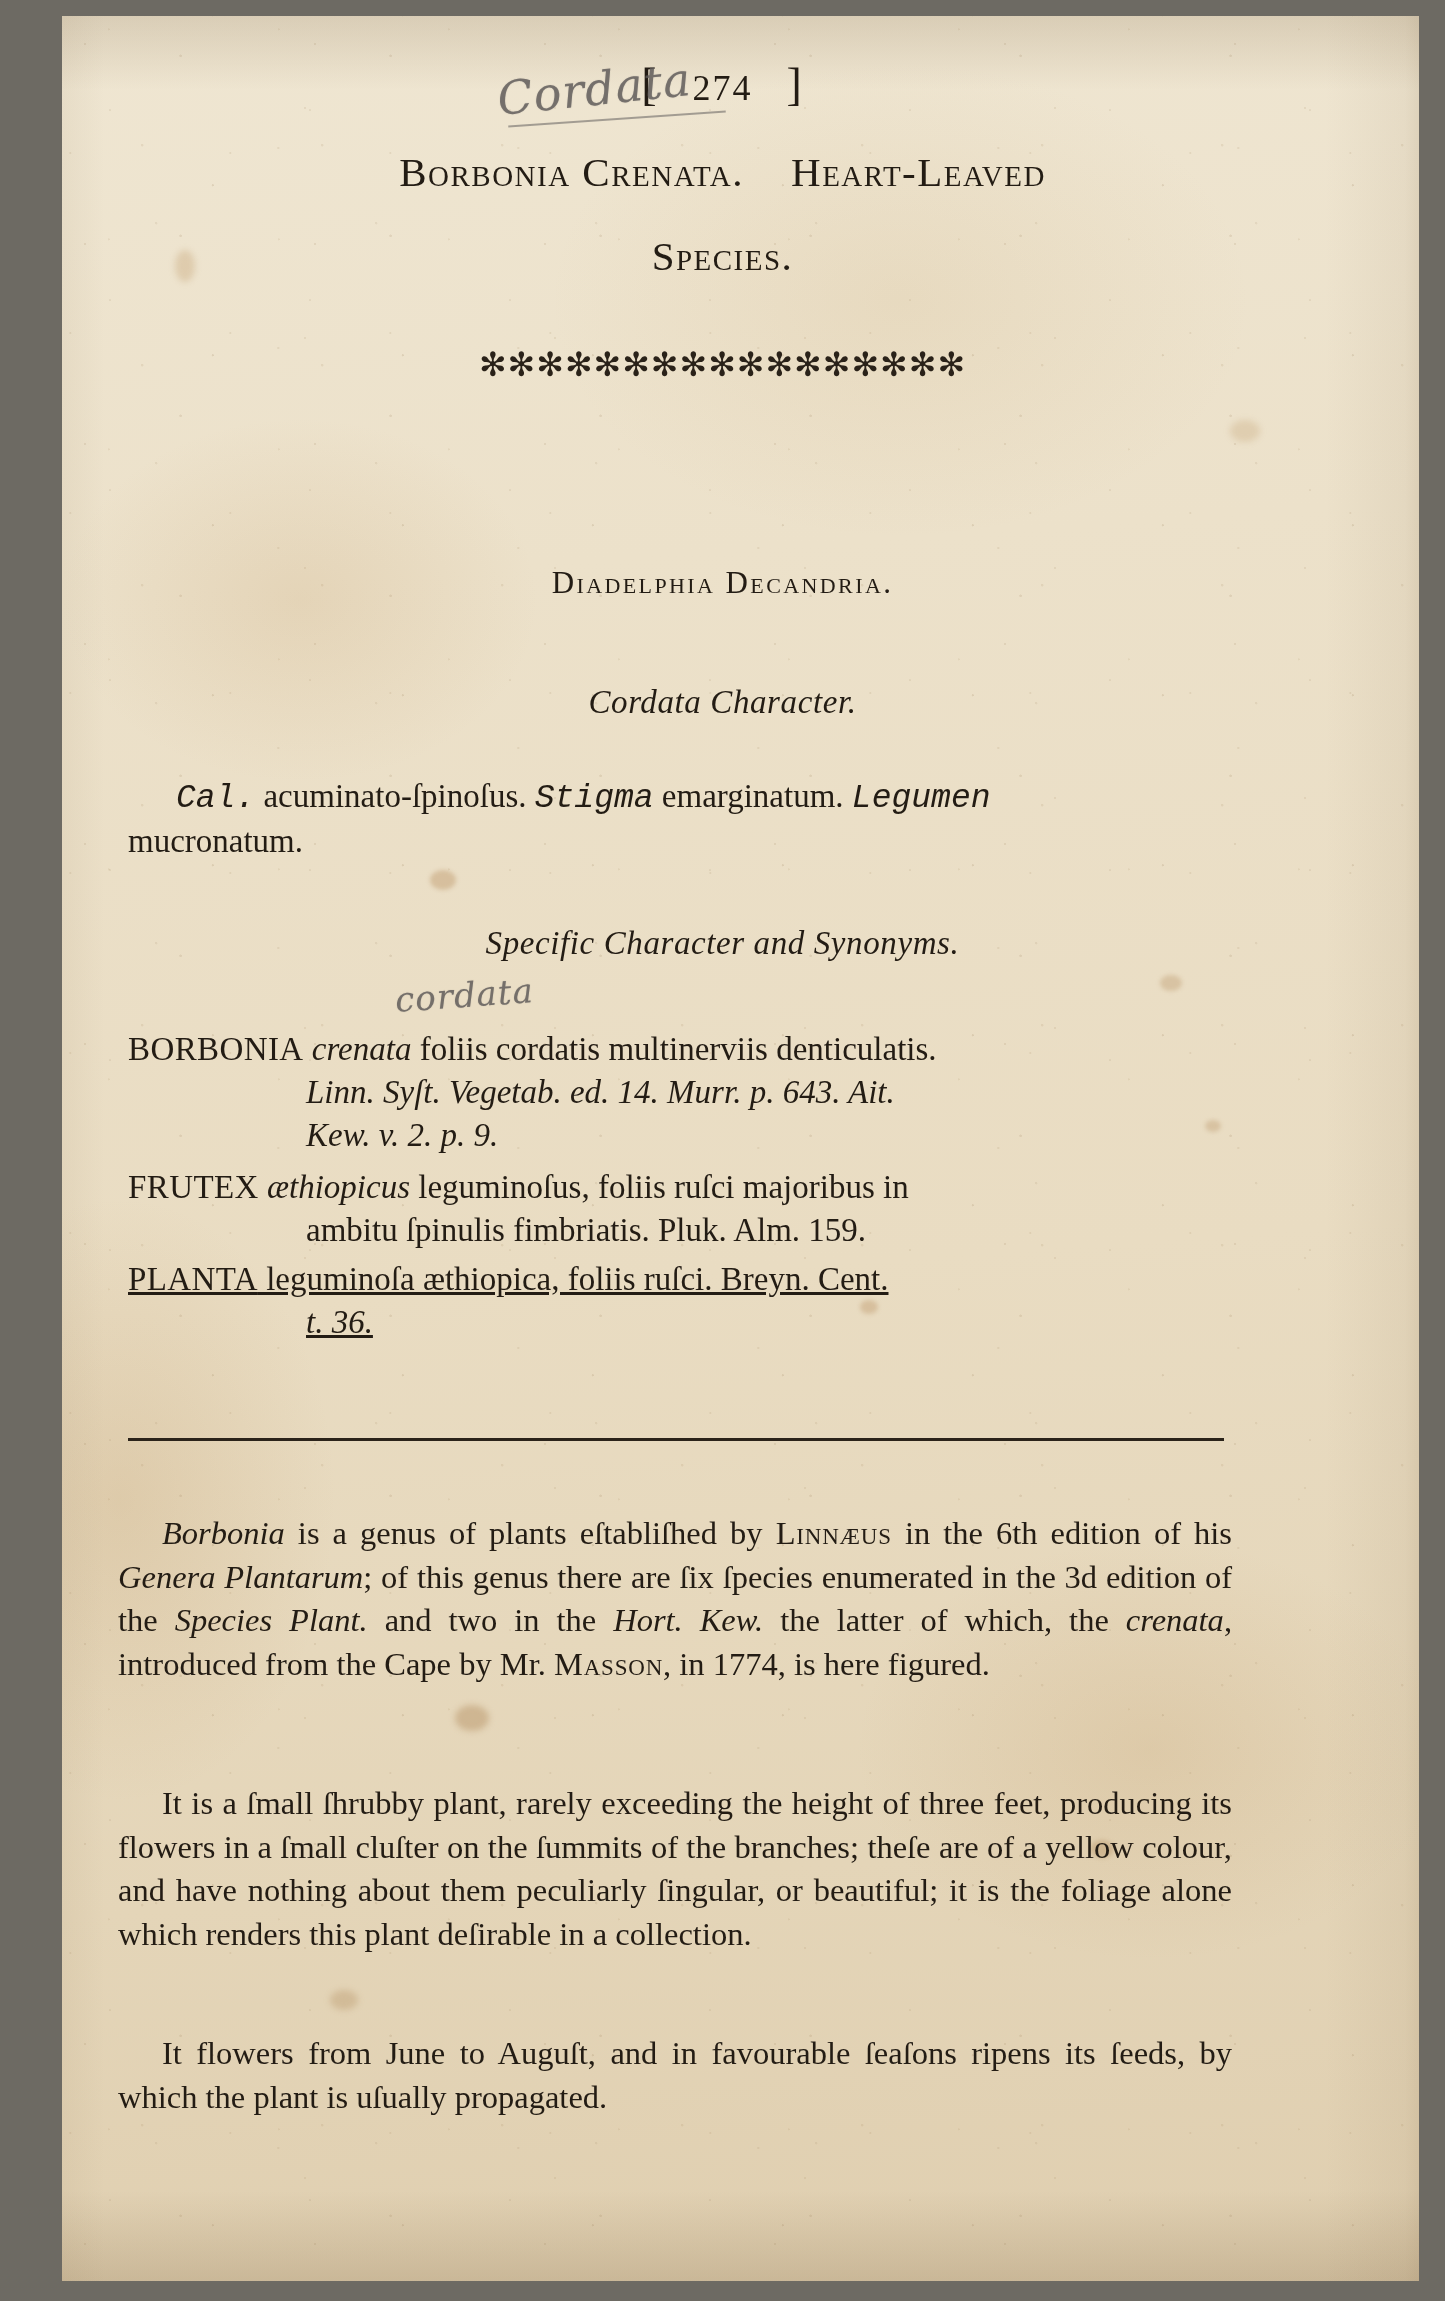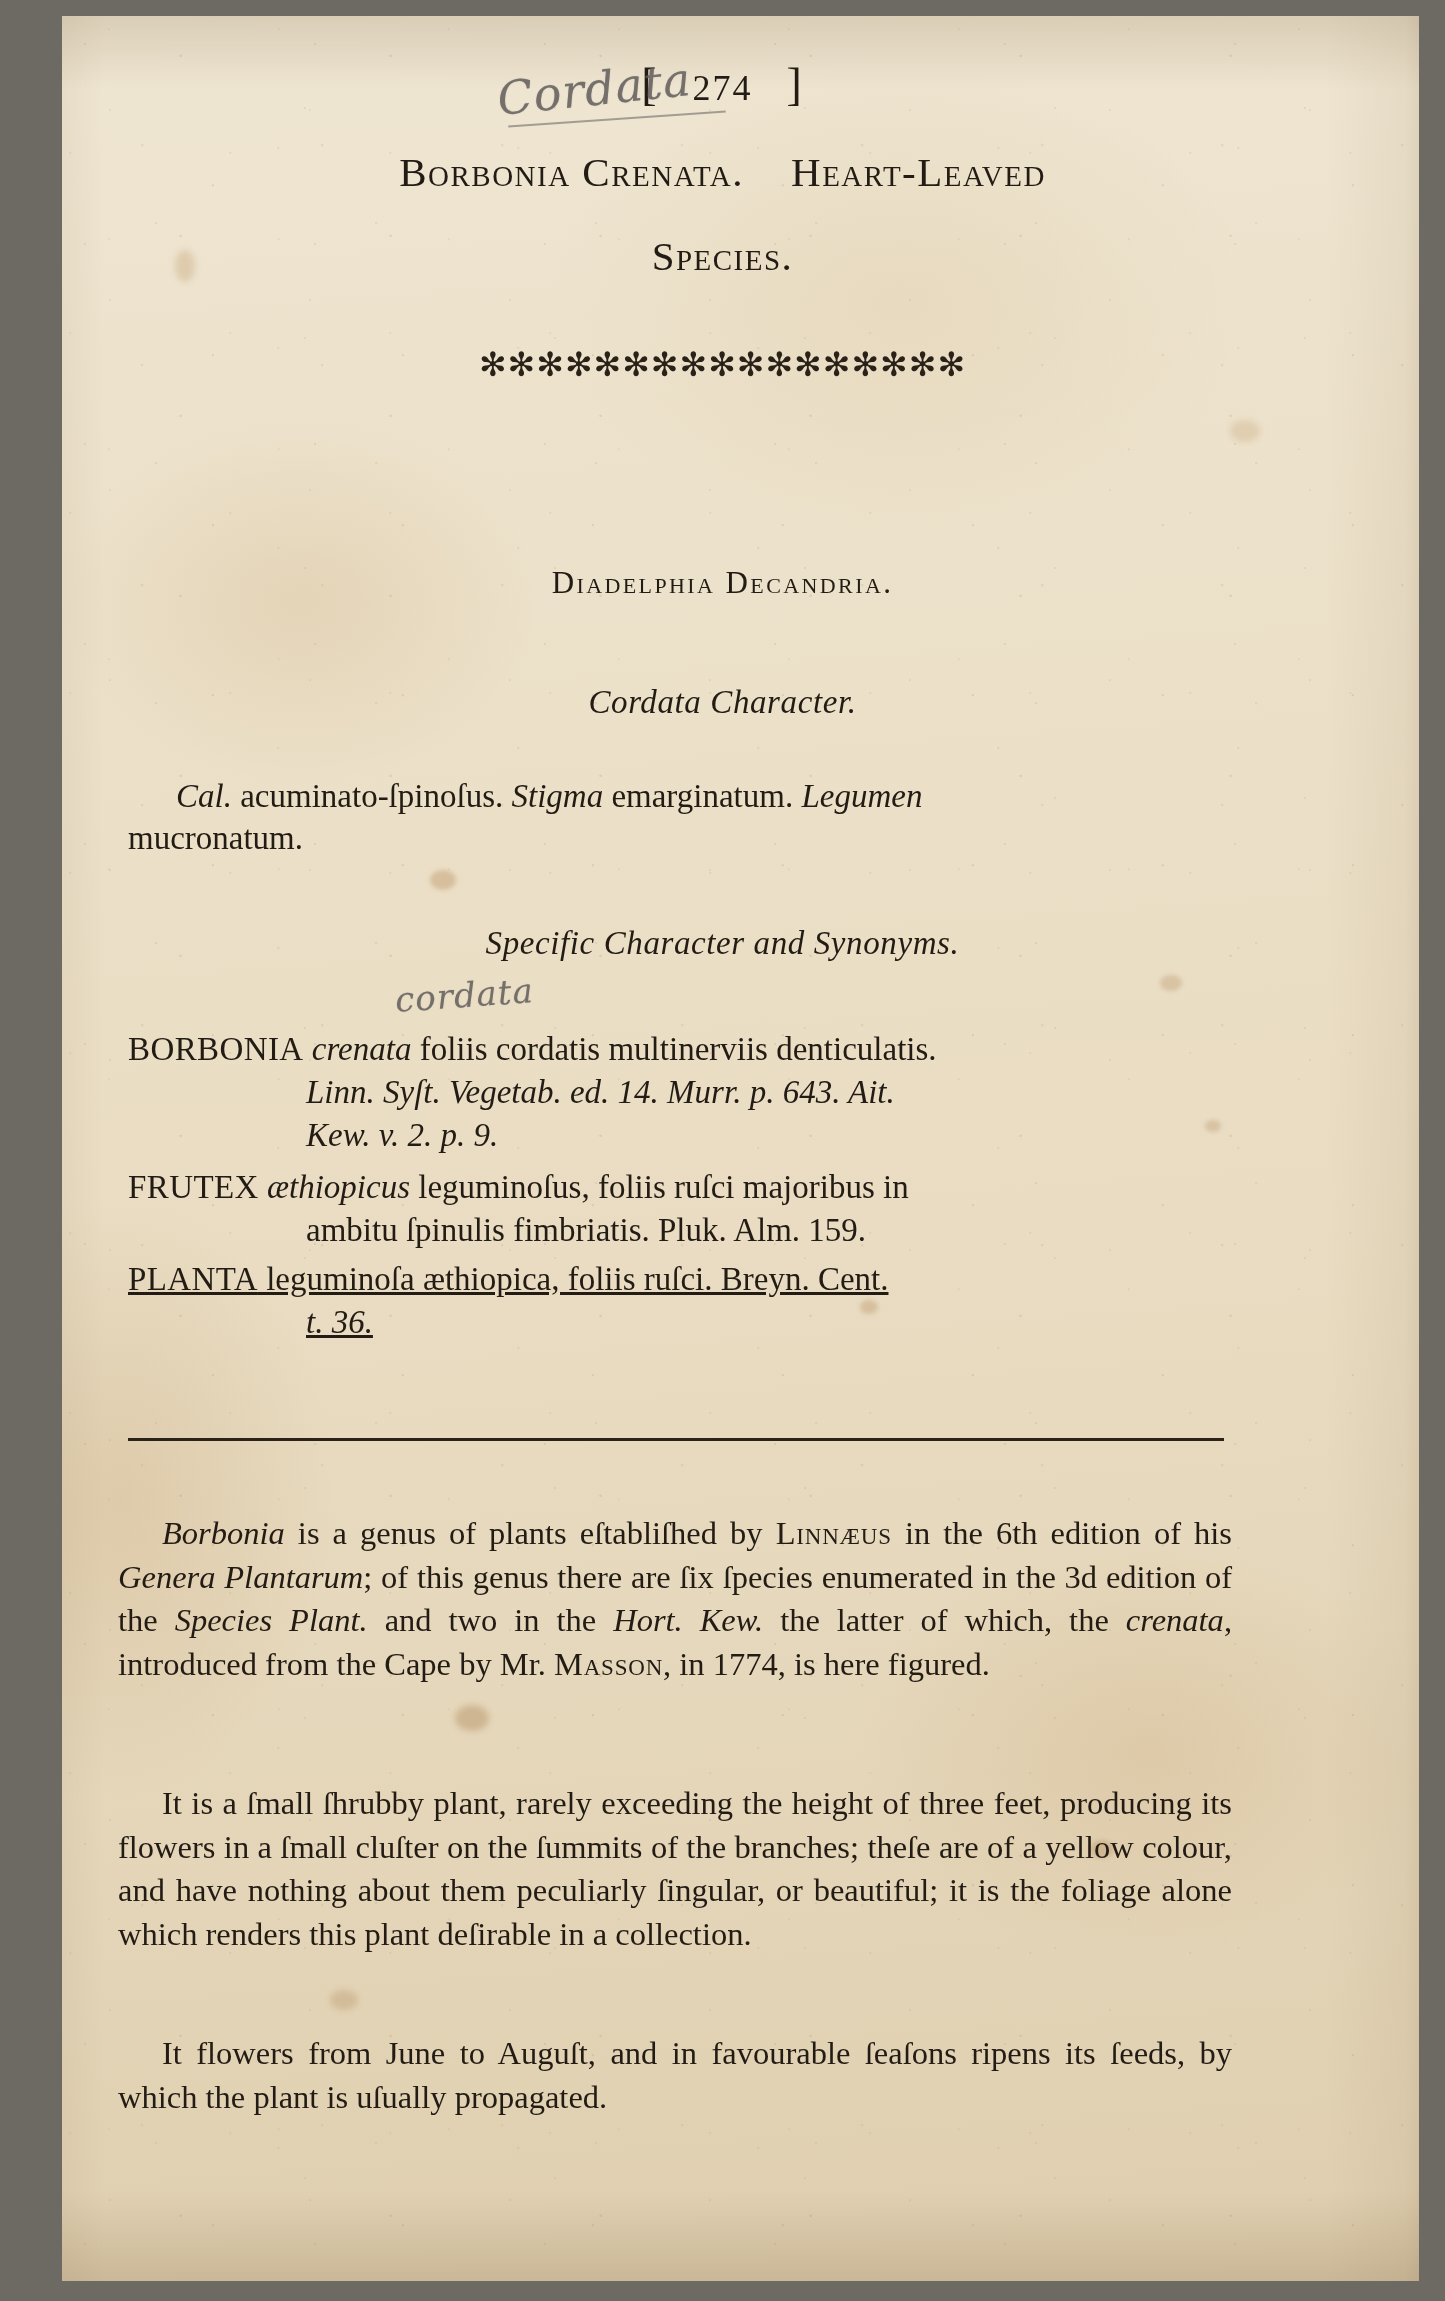--- a/index.html
+++ b/index.html
@@ -107,21 +107,21 @@
     width:1445px; text-align:center;
     font-variant:small-caps; font-size:31px; letter-spacing:2.4px;
     font-family:"Liberation Serif", serif;
   }
 
   .generic-body{
     position:absolute;
     font-size:33px; line-height:1.28;
     font-family:"Liberation Serif", serif;
   }
-  .generic-body i{font-style:italic;}
+  .generic-body i{font-style:italic;font-family:Liberation Mono, monospace;}
 
   .syn{
     position:absolute;
     font-size:33px; line-height:1.30;
     font-family:"Liberation Serif", serif;
   }
   .syn i{font-style:italic;}
   .syn .nm{letter-spacing:.4px;}
   .syn .ind{display:block;padding-left:178px;}
 

